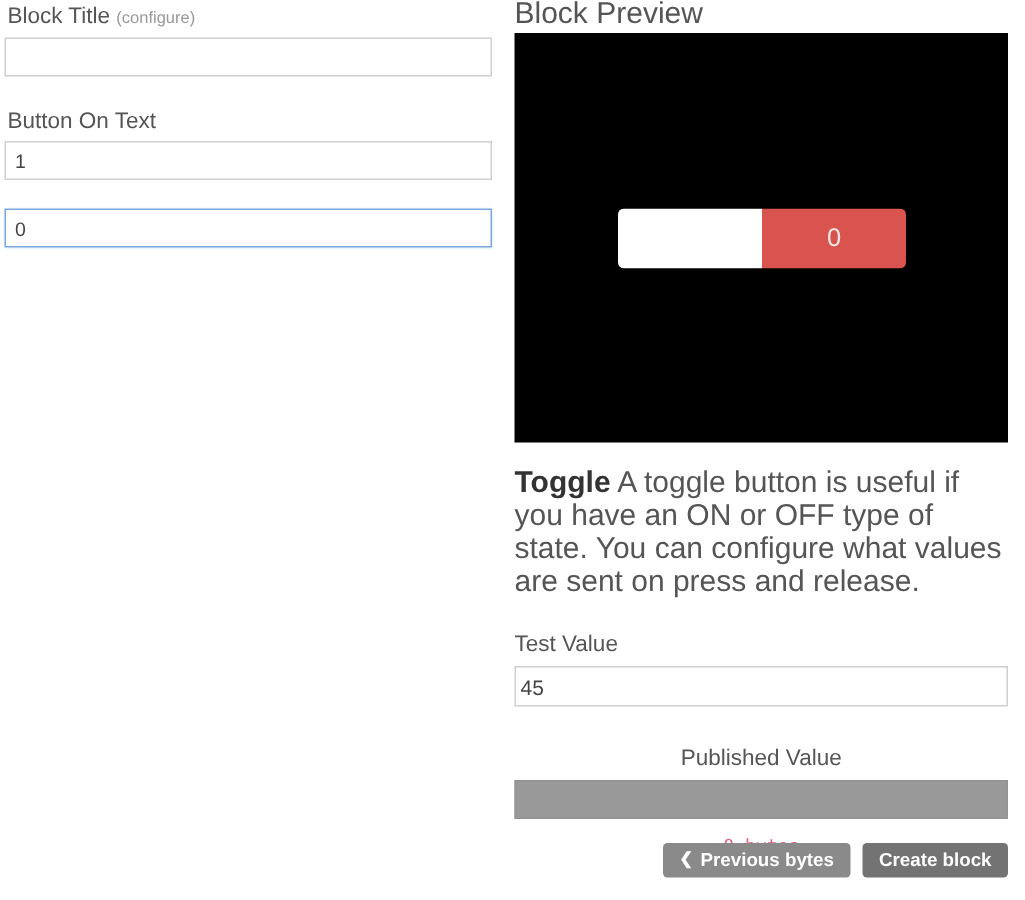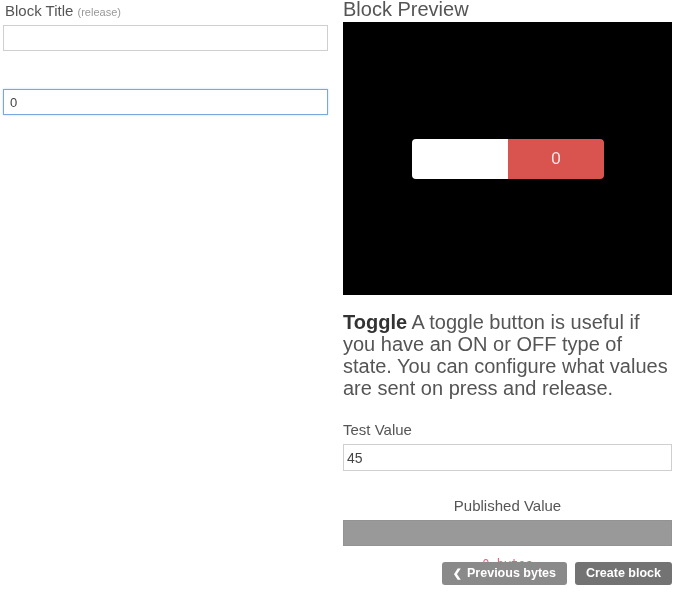--- a/index.html
+++ b/index.html
@@ -180,27 +180,31 @@
   }
 </style>
 </head>
 <body>
 
 <div id="left-column">
 
   <div class="form-group">
     <div class="field-label">
       <span>Block Title</span>
-      <span class="optional">(release)</span>
+      <span class="optional">(configure)</span>
     </div>
     <input class="text-input" type="text" value="" style="">
   </div>
 
   <div class="gap"></div>
 
+  <div class="form-group">
+    <div class="field-label">Button On Text</div>
+    <input class="text-input" type="text" value="1" style="">
+  </div>
 
   <div class="gap"></div>
 
   <div class="form-group">
     <input class="text-input focused" type="text" value="0" style="">
   </div>
 
 </div>
 
 <div id="right-column">

